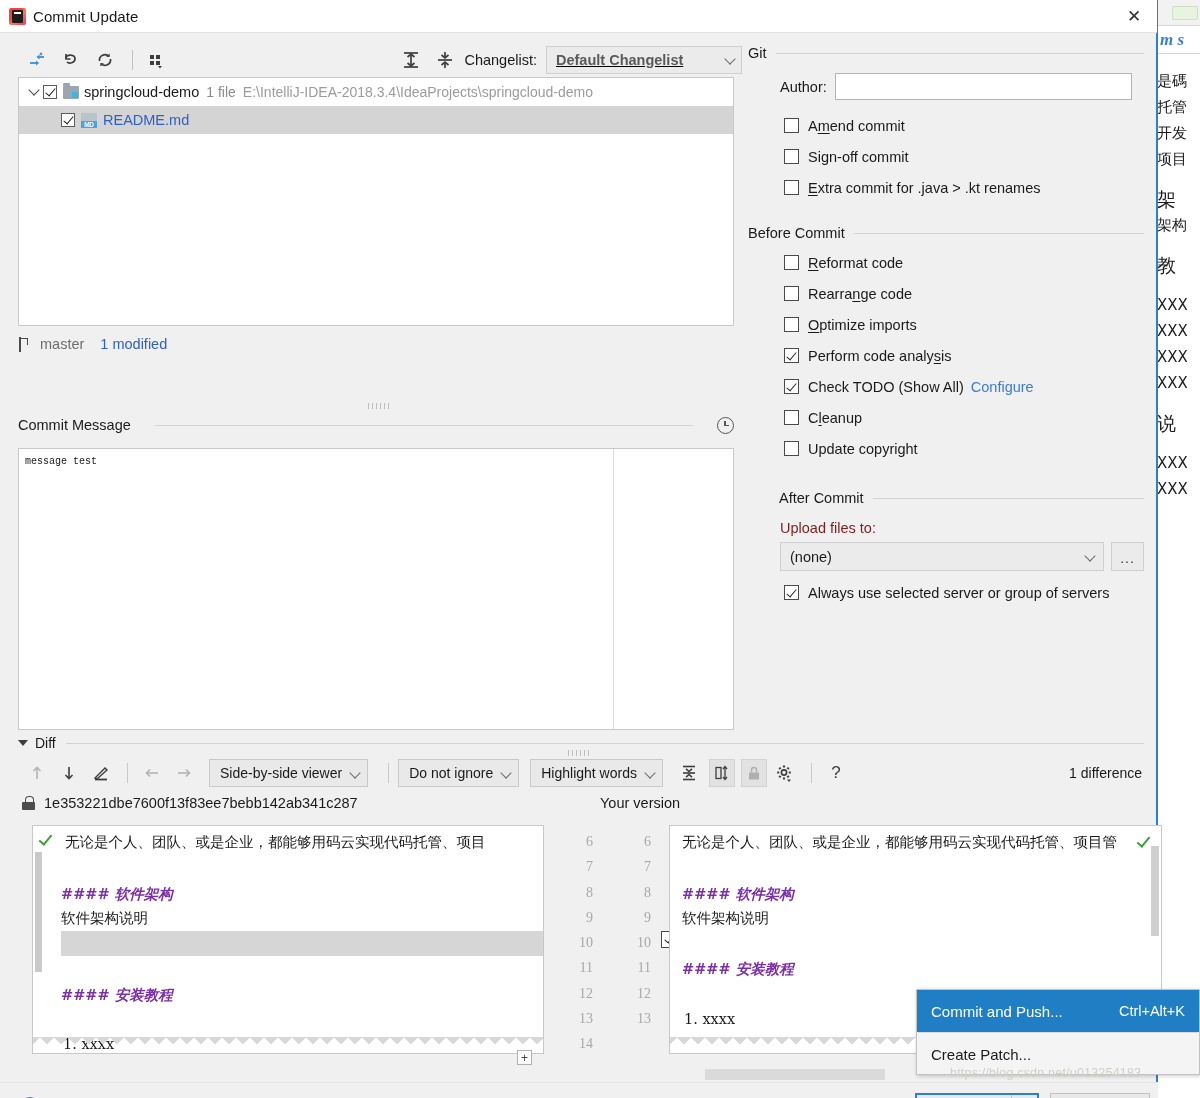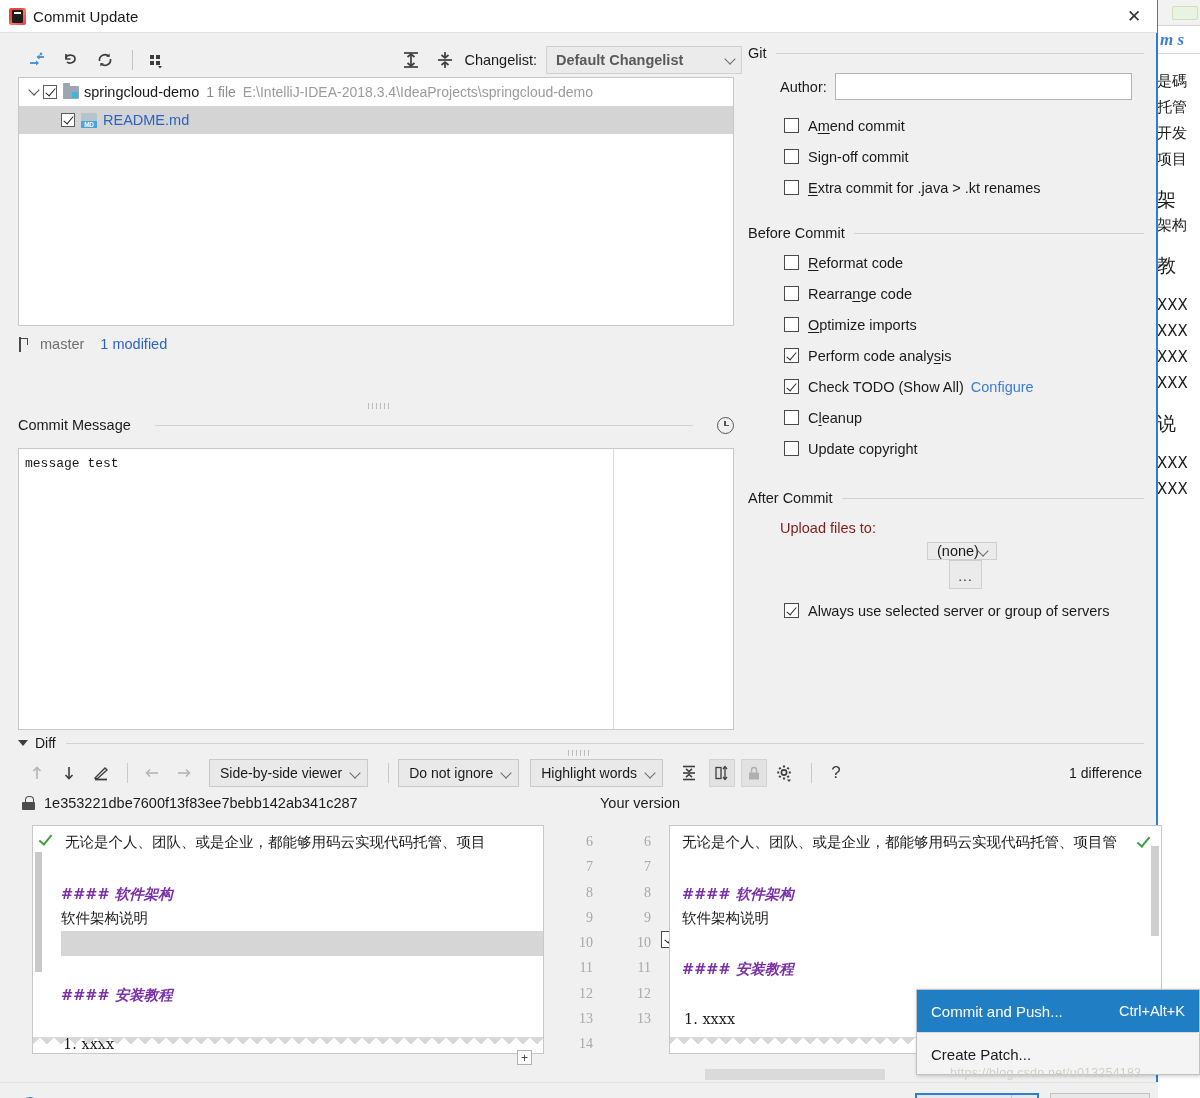--- a/index.html
+++ b/index.html
@@ -101,21 +101,21 @@
     width: 30px; height: 30px; margin-right: 4px; position: relative;
     display: flex; align-items: center; justify-content: center;
     cursor: default;
   }
   .tb-sep { width: 1px; height: 20px; background: #c4c4c4; margin: 0 8px; }
   .tb-spacer { flex: 1; }
   #changelist-label { font-size: 14.5px; color: #1a1a1a; margin-right: 9px; }
   #changelist-combo {
     width: 196px; height: 28px; background: #ebebeb;
     border: 1px solid #d0d0d0; display: flex; align-items: center;
-    padding: 0 6px 0 9px; cursor: default;
+    padding: 0 6px 0 9px; cursor: default; text-decoration: underline;
   }
   #changelist-combo .cv {
     flex: 1; font-size: 14.5px; font-weight: bold; color: #595959;
     white-space: nowrap; overflow: hidden;
   }
   .chev { width: 9px; height: 9px; position: relative; flex: none; }
   .chev::after {
     content: ""; position: absolute; left: 0; top: 0;
     width: 7px; height: 7px;
     border-right: 1.4px solid #6b6b6b; border-bottom: 1.4px solid #6b6b6b;
@@ -229,21 +229,21 @@
   .clock-ic::after {
     content: ""; position: absolute; left: 6.5px; top: 7px;
     width: 4px; height: 1.5px; background: #555;
   }
   #cm-box {
     position: absolute; left: 18px; top: 415px; width: 716px; height: 282px;
     background: #ffffff; border: 1px solid #c8c8c8;
   }
   #cm-text {
     position: absolute; left: 6px; top: 7px; width: 580px;
-    font-family: "Liberation Mono", monospace; font-size: 13px;
+    font-family: "Liberation Mono", monospace; font-size: 10px;
     color: #1a1a1a; white-space: pre-wrap;
   }
   #cm-margin {
     position: absolute; right: 0; top: 0; width: 120px; height: 100%;
     border-left: 1px solid #dcdcdc;
   }
 
   
   #right-col {
     position: absolute; left: 742px; top: 0; width: 416px; height: 695px;
@@ -269,21 +269,21 @@
   .chk-row .cbx { margin-right: 9px; width: 15px; height: 15px; border-color: #4a4a4a; }
   .chk-row .cbx.on::after {
     left: 4px; top: 1px; width: 4px; height: 9px;
     border-right: 1.6px solid #2a2a2a; border-bottom: 1.6px solid #2a2a2a;
   }
   .chk-row .ctext { font-size: 14.5px; color: #1a1a1a; white-space: nowrap; }
   .mn { text-decoration: underline; text-underline-offset: 2px; }
   .cfg-link { font-size: 14.5px; color: #3b7dd8; margin-left: 7px; cursor: default; }
 
   #upload-label { font-size: 14.5px; color: #7f1d1d; margin: 14px 0 6px 32px; }
-  #upload-row { display: flex; align-items: center; margin-left: 32px; flex-direction: column; }
+  #upload-row { display: flex; align-items: center; margin-left: 32px; }
   #upload-combo {
     flex: 1; height: 29px; background: #ebebeb; border: 1px solid #cfcfcf;
     display: flex; align-items: center; padding: 0 8px 0 9px; cursor: default;
   }
   #upload-combo .cv { flex: 1; font-size: 14.5px; color: #1a1a1a; }
   #upload-dots {
     width: 33px; height: 29px; margin-left: 7px; background: #ebebeb;
     border: 1px solid #cfcfcf; display: flex; align-items: flex-end;
     justify-content: center; padding-bottom: 4px;
     font-size: 14px; color: #333; letter-spacing: 1px; cursor: default;
@@ -659,21 +659,21 @@
       </div>
       <div class="chk-row">
         <div class="cbx"></div>
         <div class="ctext">C<span class="mn">l</span>eanup</div>
       </div>
       <div class="chk-row">
         <div class="cbx"></div>
         <div class="ctext">Update copyright</div>
       </div>
 
-      <div class="sect-head" style="margin-top:26px;">
+      <div class="sect-head" style="margin-top:26px;margin-left:31px;">
         <div class="lbl">After Commit</div>
         <div class="rule"></div>
       </div>
 
       <div id="upload-label">Upload files to:</div>
       <div id="upload-row">
         <div id="upload-combo">
           <div class="cv">(none)</div>
           <div class="chev"></div>
         </div>

